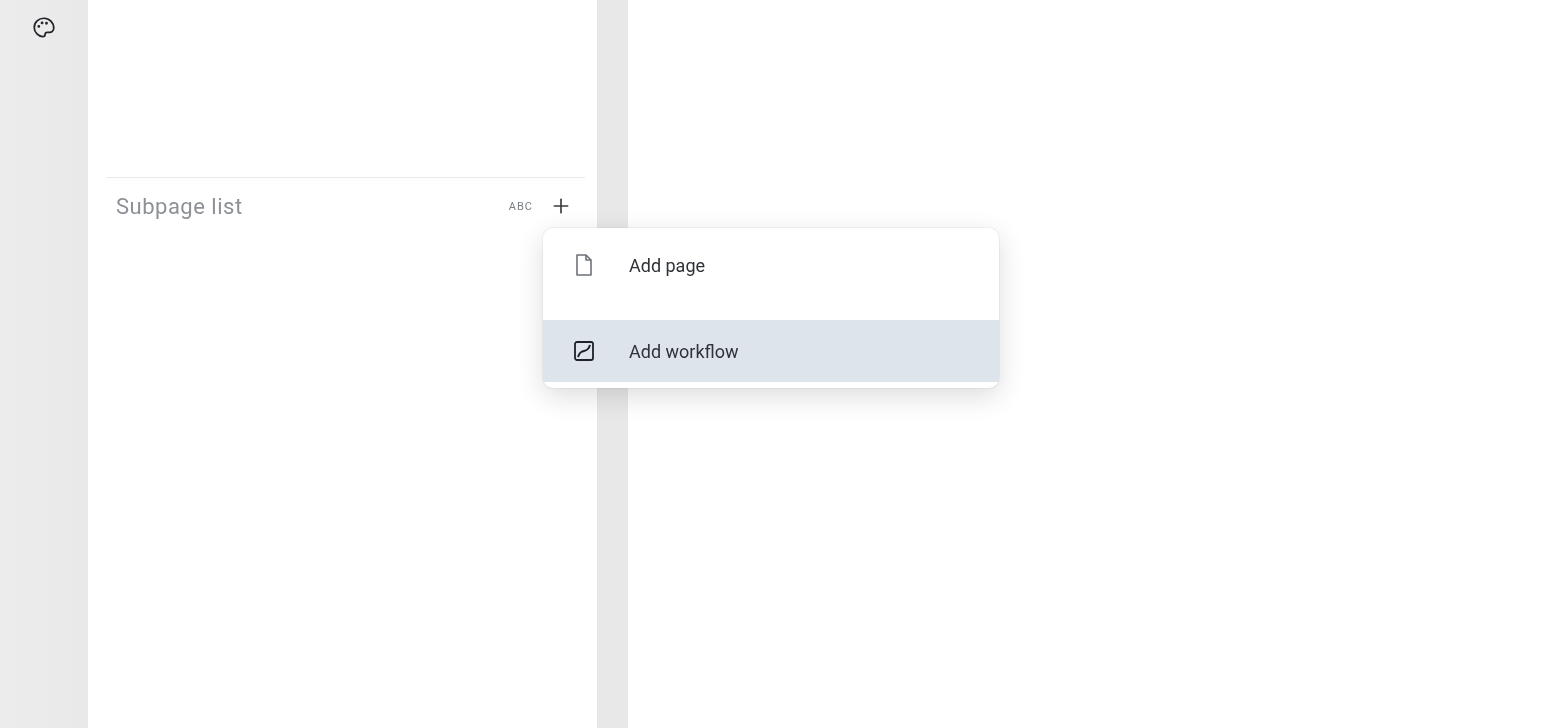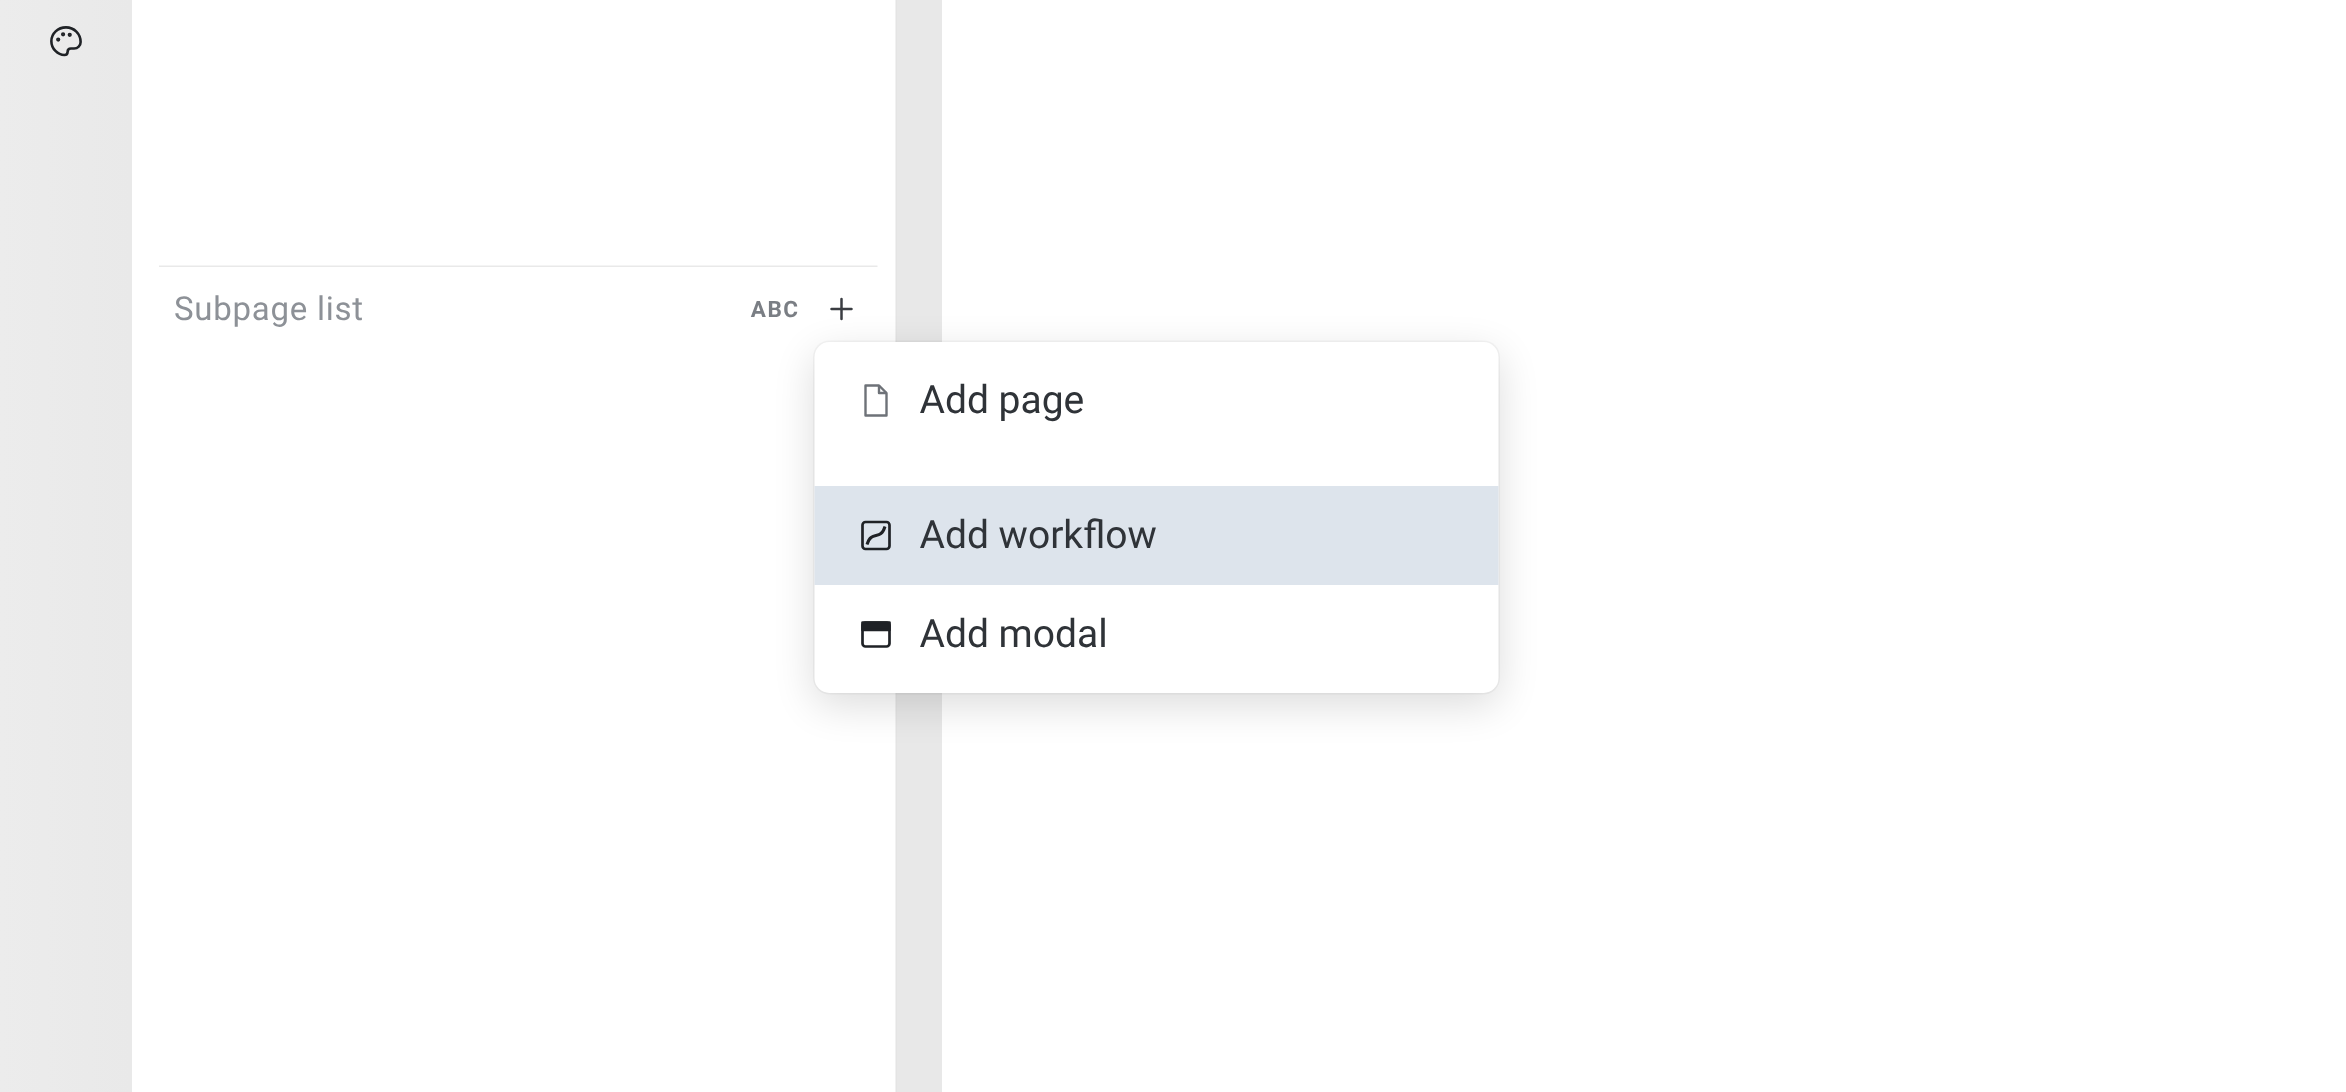--- a/index.html
+++ b/index.html
@@ -39,22 +39,22 @@
     padding: 14px 22px 14px 28px;
     gap: 10px;
   }
   .subpage-title {
     color: #8d9197;
     font-size: 22px;
     letter-spacing: 0.5px;
     flex: 1;
   }
   .abc-badge {
-    font-size: 15px;
-    font-weight: 700;
+    font-size: 11px;
+    font-weight: 400;
     letter-spacing: 1px;
     color: #7a7e84;
     text-transform: uppercase;
     cursor: pointer;
     padding: 4px;
   }
   .plus-btn {
     width: 28px; height: 28px;
     display: flex; align-items: center; justify-content: center;
     cursor: pointer;
@@ -76,23 +76,23 @@
     width: 456px;
     background: #fff;
     border-radius: 10px;
     box-shadow: 0 8px 28px rgba(0,0,0,0.14), 0 0 0 1px rgba(0,0,0,0.04);
     padding: 6px 0;
     z-index: 50;
   }
   .dropdown-item {
     display: flex;
     align-items: center;
-    gap: 16px;
+    gap: 32px;
     padding: 18px 28px;
-    font-size: 26px;
+    font-size: 18px;
     color: #2f3338;
     cursor: pointer;
   }
   .dropdown-item.hovered {
     background: #dde4ec;
     margin-top: 24px;
   }
   .dropdown-item .icon-slot {
     width: 26px; height: 26px;
     display: flex; align-items: center; justify-content: center;
@@ -156,23 +156,14 @@
     <span class="icon-slot">
       <svg width="24" height="24" viewBox="0 0 24 24" fill="none" stroke="#1f2226" stroke-width="1.8" stroke-linejoin="round">
         <rect x="3" y="3" width="18" height="18" rx="2"></rect>
         <path d="M6 18 C 9 8, 15 16, 18 6" stroke-width="2"></path>
       </svg>
     </span>
     <span>Add workflow</span>
   </div>
 
 
-  <div class="dropdown-item">
-    <span class="icon-slot">
-      <svg width="24" height="24" viewBox="0 0 24 24" fill="none" stroke="#1f2226" stroke-width="1.8" stroke-linejoin="round">
-        <rect x="3" y="4" width="18" height="16" rx="2"></rect>
-        <rect x="3" y="4" width="18" height="5" fill="#1f2226"></rect>
-      </svg>
-    </span>
-    <span>Add modal</span>
-  </div>
 
 </div>
 
 </body></html>

